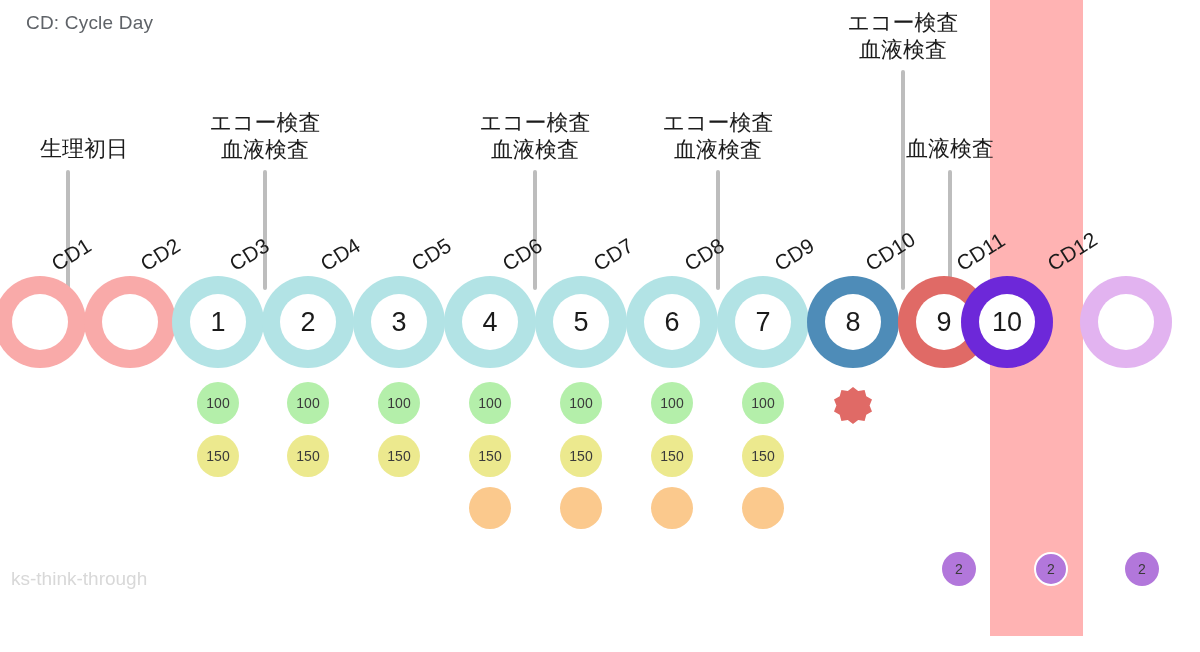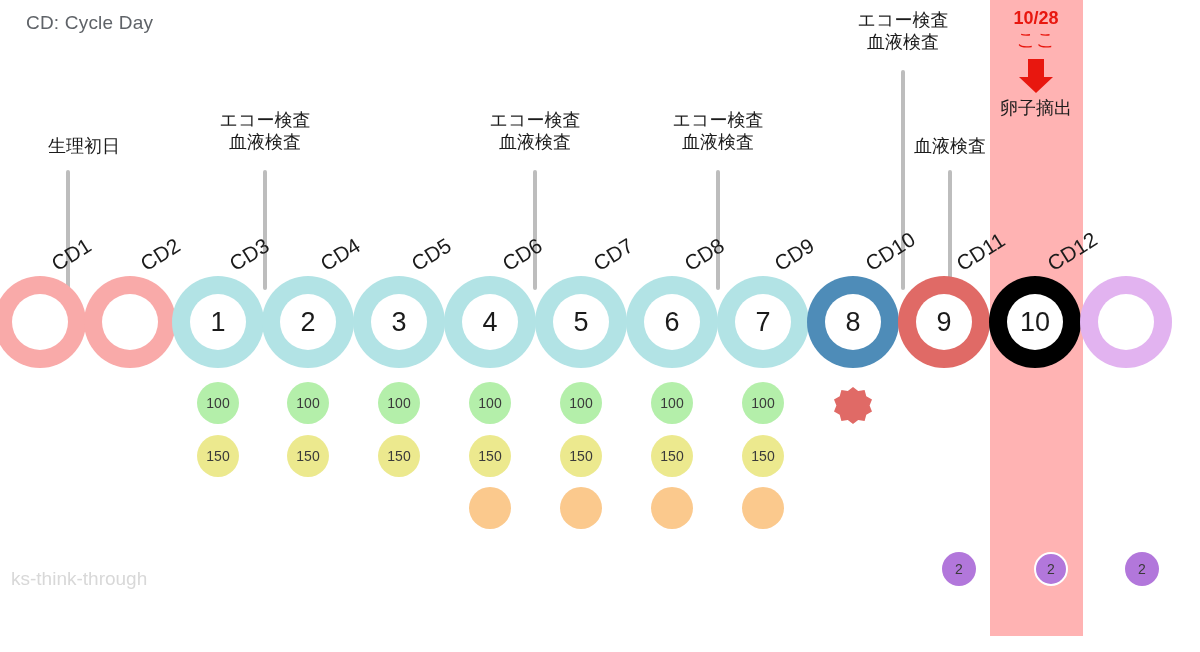--- a/index.html
+++ b/index.html
@@ -30,21 +30,21 @@
   .watermark {
     position:absolute;
     font-size:19px;
     color:#d8d8d8;
     white-space:nowrap;
   }
 
   
   .annot {
     position:absolute;
-    font-size:18px;
+    font-size:22px;
     line-height:1.22;
     color:#1b1b1b;
     text-align:center;
     white-space:nowrap;
     transform:translateX(-50%);
   }
 
   
   .stem {
     position:absolute;
@@ -126,30 +126,20 @@
 <body>
 
 <div id="stage">
 
   <div class="band" id="band" style="left: 990px; top: 0px; width: 93px; height: 636px; background: rgb(255, 179, 179);"></div>
 
   <div class="legend" style="left:26px; top:12px;">CD: Cycle Day</div>
 
   <div class="watermark" style="left:11px; top:568px;">ks-think-through</div>
 
-  <div class="callout" id="callout" style="left: 1036px; top: 8px;">
-    <div class="date">10/28</div>
-    <div class="koko">ここ</div>
-    <div class="arrow-wrap">
-      <svg width="44" height="44" viewBox="0 0 44 44" aria-hidden="true">
-        <polygon points="14,6 30,6 30,24 39,24 22,40 5,24 14,24" fill="#e8170f"></polygon>
-      </svg>
-    </div>
-    <div class="annot" style="position:static; transform:none; margin-top:1px;">卵子摘出</div>
-  </div>
 
   <div id="events-layer">
       <div class="annot" style="left: 68px; top: 136px; margin-left: 16px;">
         <div>生理初日</div>
       </div>
       <div class="stem" style="left: 68px; top: 170px; height: 120px; background: rgb(189, 189, 189);"></div>
       <div class="annot" style="left: 265px; top: 110px;">
         <div>エコー検査</div>
         <div>血液検査</div>
       </div>
@@ -215,21 +205,21 @@
       </div>
       <div class="node" style="left: 763px; top: 322px; background: rgb(178, 227, 229);">
         <div class="disc">7</div>
       </div>
       <div class="node" style="left: 853px; top: 322px; background: rgb(78, 140, 184);">
         <div class="disc">8</div>
       </div>
       <div class="node" style="left: 944px; top: 322px; background: rgb(224, 106, 102);">
         <div class="disc">9</div>
       </div>
-      <div class="node" style="left: 1035px; top: 322px; background: #000000;">
+      <div class="node" style="left: 1007px; top: 322px; background: #6d28d9;">
         <div class="disc">10</div>
       </div>
       <div class="node" style="left: 1126px; top: 322px; background: rgb(226, 179, 240);">
         <div class="disc"></div>
       </div>
     </div>
   <div id="dots-layer">
       <div class="dot" style="left: 218px; top: 403px; background: rgb(180, 239, 170);">100</div>
       <div class="dot" style="left: 308px; top: 403px; background: rgb(180, 239, 170);">100</div>
       <div class="dot" style="left: 399px; top: 403px; background: rgb(180, 239, 170);">100</div>

